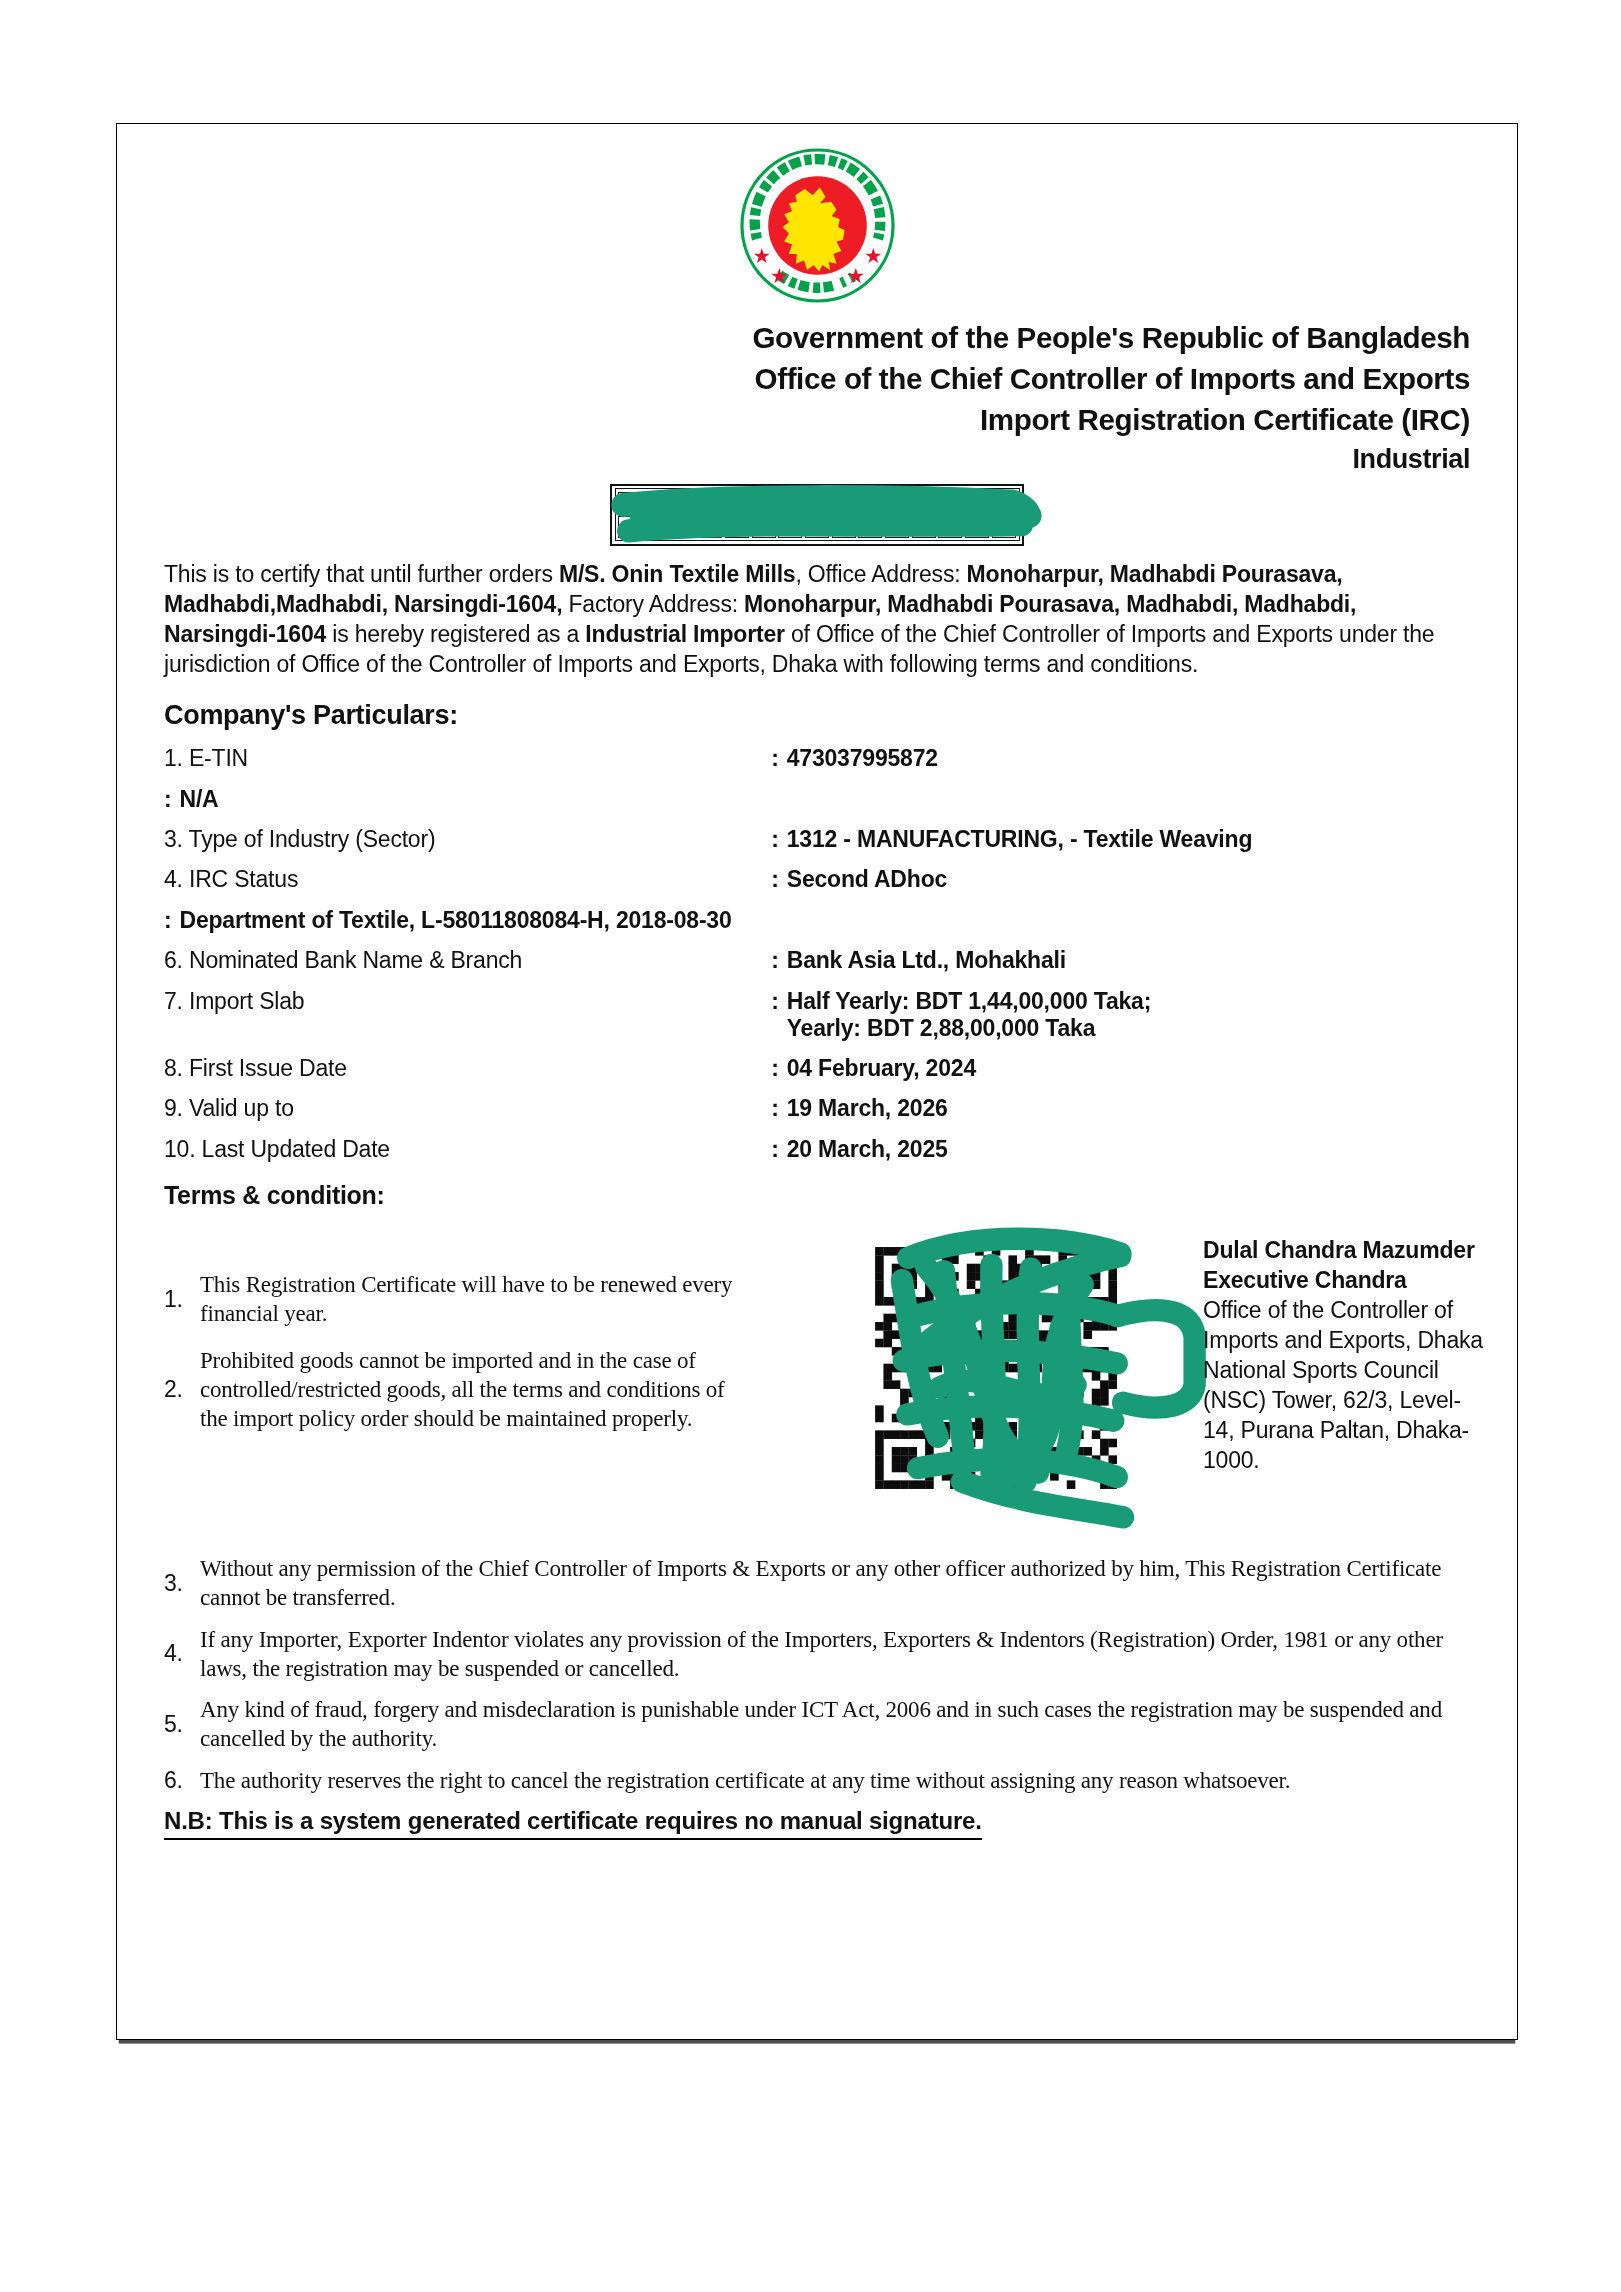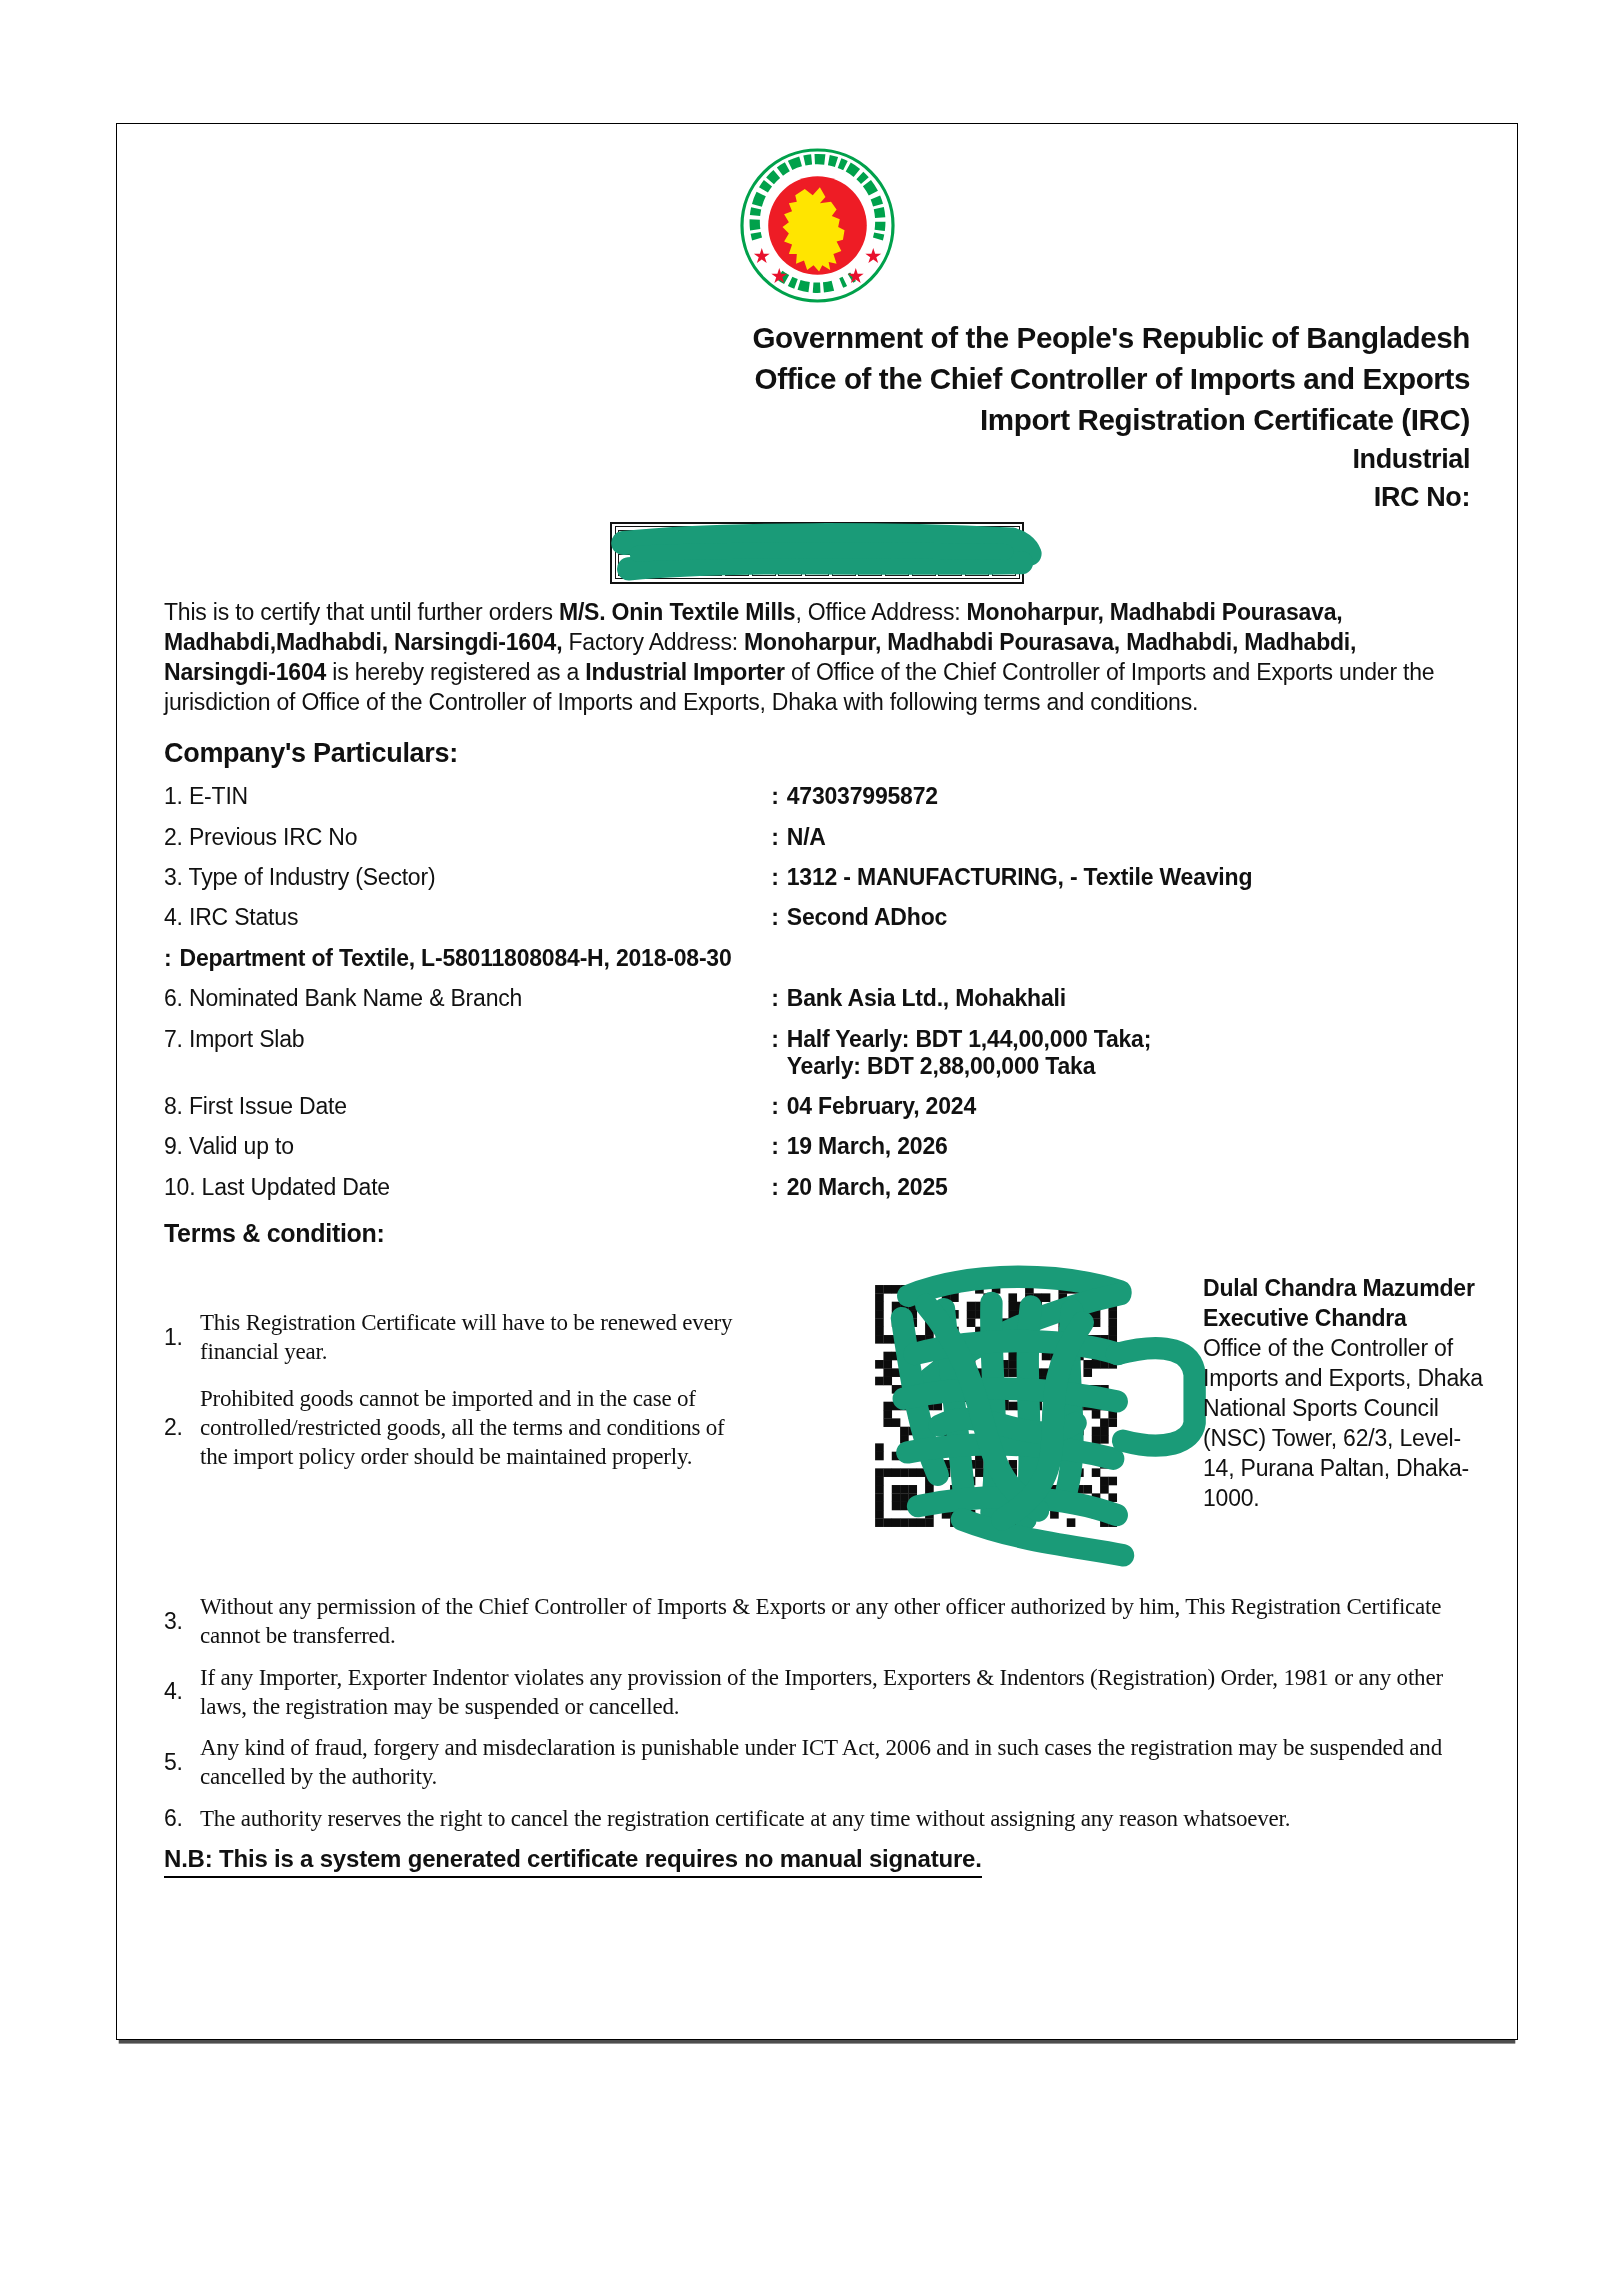--- a/index.html
+++ b/index.html
@@ -68,21 +68,20 @@
       <text class="em-star" x="170" y="138" text-anchor="middle" dominant-baseline="central">★</text>
       <text class="em-star" x="148" y="163" text-anchor="middle" dominant-baseline="central">★</text>
     </svg>
   </div>
 
   <div class="titles">
     <div class="t1">Government of the People's Republic of Bangladesh</div>
     <div class="t1">Office of the Chief Controller of Imports and Exports</div>
     <div class="t1">Import Registration Certificate (IRC)</div>
     <div class="t2">Industrial</div>
-    <div class="t2">IRC No:</div>
   </div>
 
   <div class="irc-box-row">
     <div class="irc-box">
       <div class="irc-inner" id="irc-cells">
           <div class="irc-cell"></div>
           <div class="irc-cell"></div>
           <div class="irc-cell"></div>
           <div class="irc-cell"></div>
           <div class="irc-cell"></div>
@@ -127,21 +126,20 @@
       <div class="p-row">
         <div class="p-label">1. E-TIN</div>
         <div class="p-value">
           <span class="p-colon">:</span>
           <div>
             <div>473037995872</div>
           </div>
         </div>
       </div>
       <div class="p-row">
-        <div class="p-label">2. Previous IRC No</div>
         <div class="p-value">
           <span class="p-colon">:</span>
           <div>
             <div>N/A</div>
           </div>
         </div>
       </div>
       <div class="p-row">
         <div class="p-label">3. Type of Industry (Sector)</div>
         <div class="p-value">

